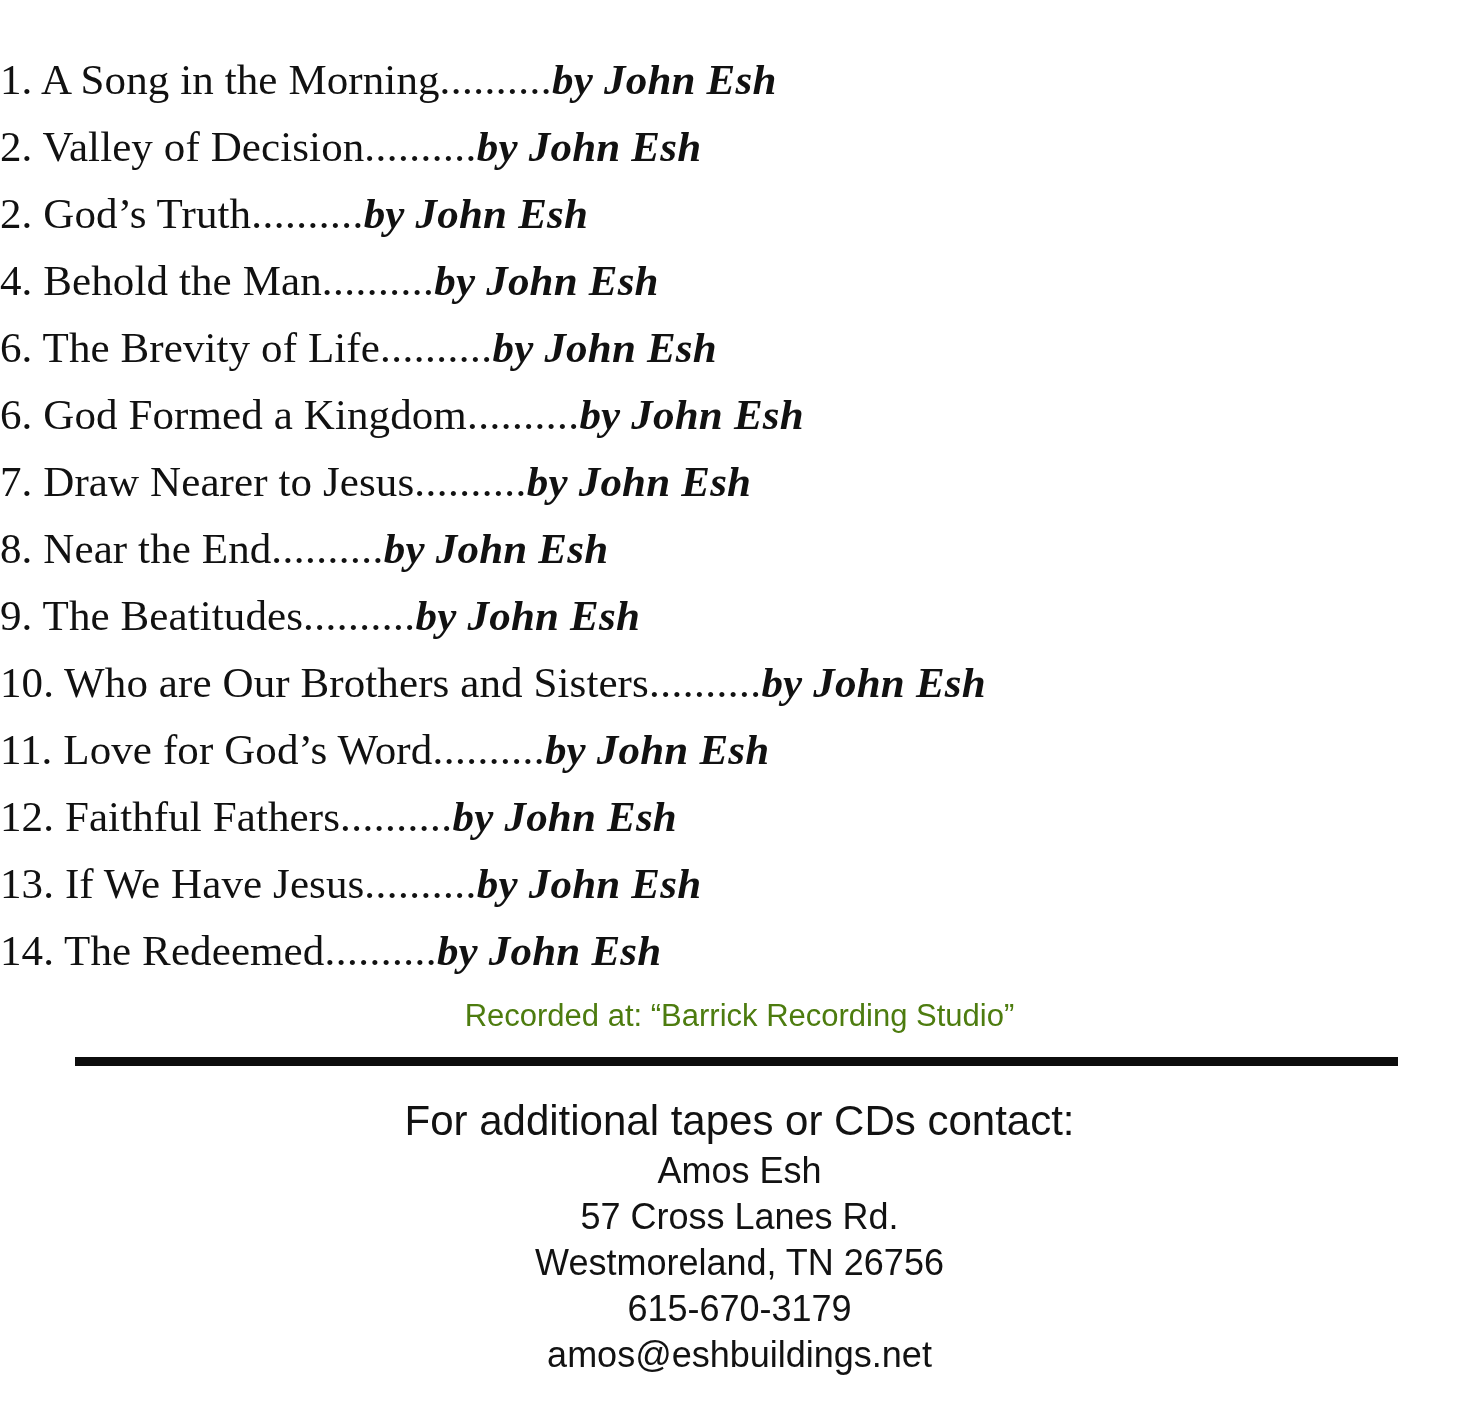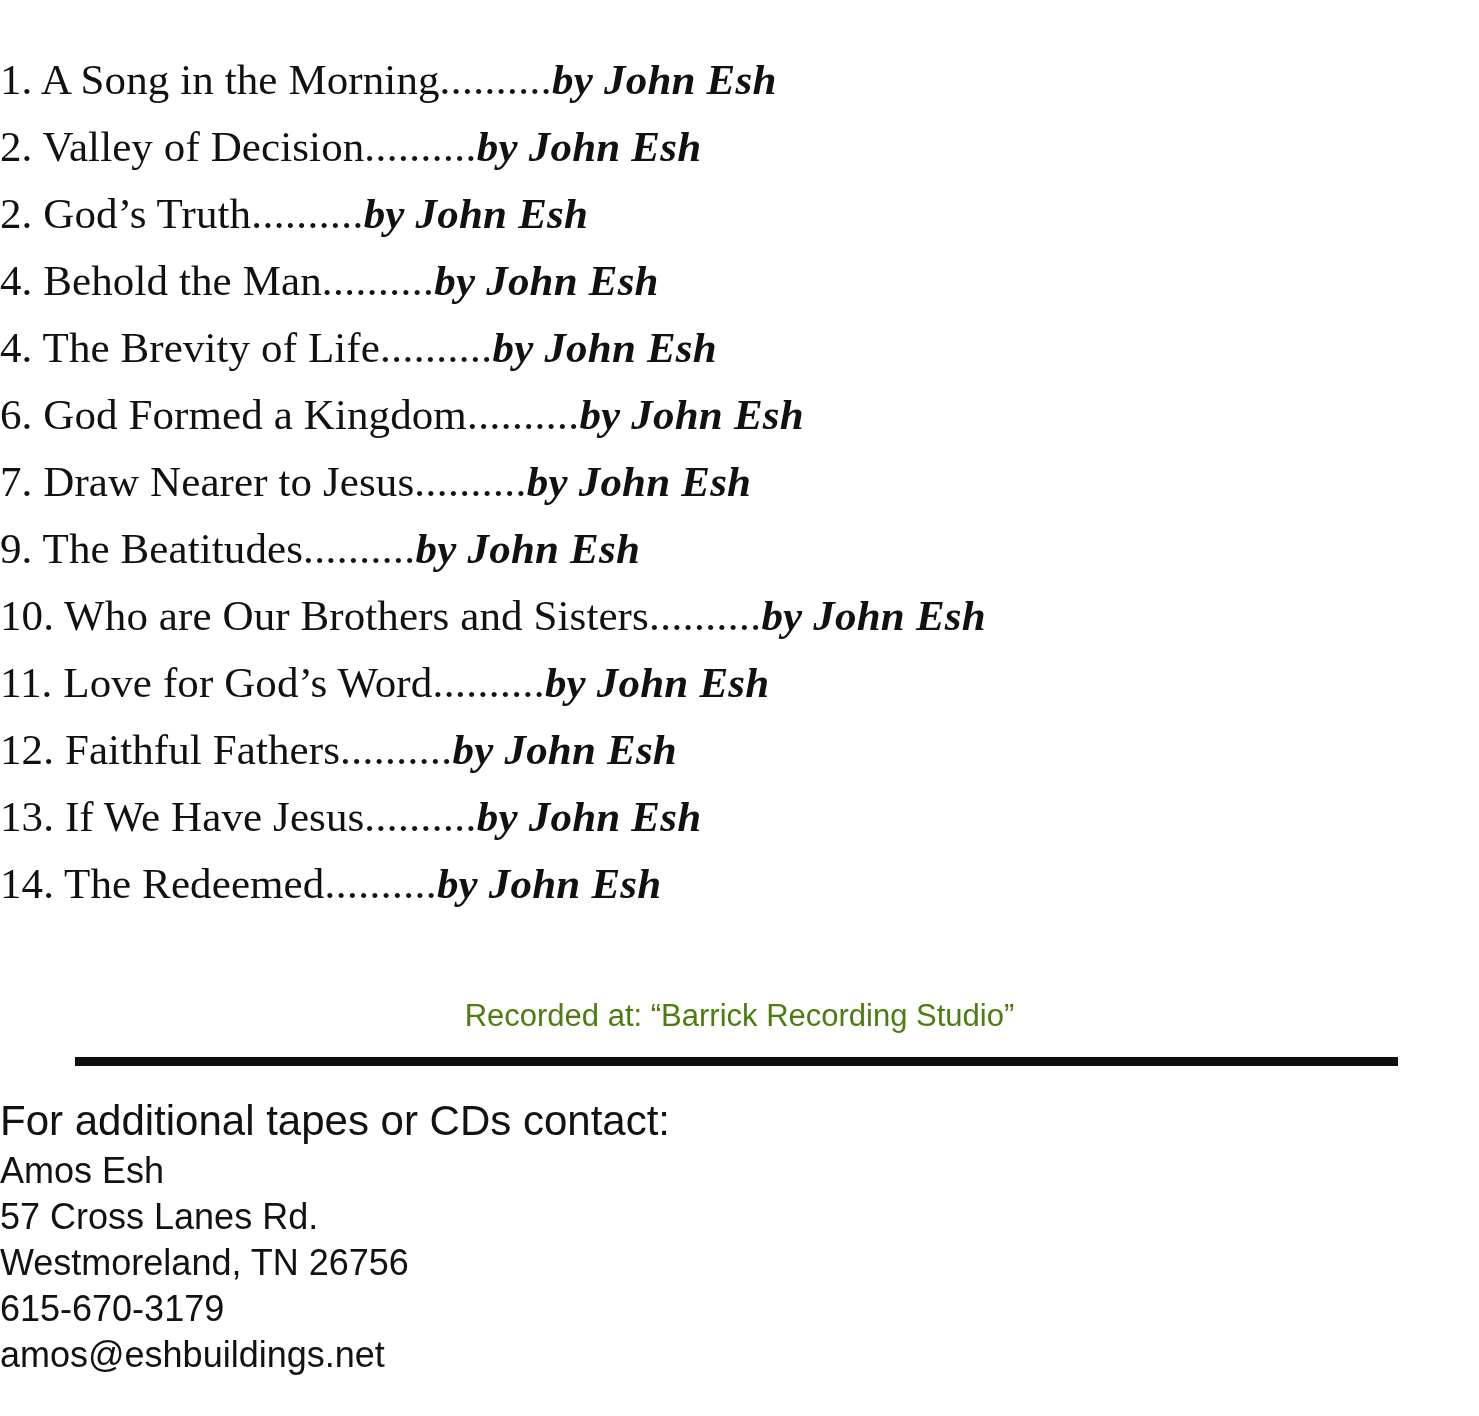--- a/index.html
+++ b/index.html
@@ -73,21 +73,21 @@
     height: 9px;
     background: #0d0d0d;
   }
 
   
   .contact-block {
     position: absolute;
     top: 1094px;
     left: 0;
     width: 1479px;
-    text-align: left;
+    text-align: center;
     font-family: "Liberation Sans", "DejaVu Sans", sans-serif;
     color: #121212;
   }
 
   .contact-heading {
     font-size: 42px;
     line-height: 54px;
     white-space: nowrap;
   }
 
@@ -100,23 +100,24 @@
 </head>
 <body>
 
 <div id="page">
 
   <div class="tracklist">
       <div class="track-line"><span class="track-title">1. A Song in the Morning</span><span class="track-dots">..........</span><span class="track-by">by John Esh</span></div>
       <div class="track-line"><span class="track-title">2. Valley of Decision</span><span class="track-dots">..........</span><span class="track-by">by John Esh</span></div>
       <div class="track-line"><span class="track-title">2. God’s Truth</span><span class="track-dots">..........</span><span class="track-by">by John Esh</span></div>
       <div class="track-line"><span class="track-title">4. Behold the Man</span><span class="track-dots">..........</span><span class="track-by">by John Esh</span></div>
-      <div class="track-line"><span class="track-title">4. The Brevity of Life</span><span class="track-dots">..........</span><span class="track-by">by John Esh</span></div>
+      <div class="track-line"><span class="track-title">6. The Brevity of Life</span><span class="track-dots">..........</span><span class="track-by">by John Esh</span></div>
       <div class="track-line"><span class="track-title">6. God Formed a Kingdom</span><span class="track-dots">..........</span><span class="track-by">by John Esh</span></div>
       <div class="track-line"><span class="track-title">7. Draw Nearer to Jesus</span><span class="track-dots">..........</span><span class="track-by">by John Esh</span></div>
+      <div class="track-line"><span class="track-title">8. Near the End</span><span class="track-dots">..........</span><span class="track-by">by John Esh</span></div>
       <div class="track-line"><span class="track-title">9. The Beatitudes</span><span class="track-dots">..........</span><span class="track-by">by John Esh</span></div>
       <div class="track-line"><span class="track-title">10. Who are Our Brothers and Sisters</span><span class="track-dots">..........</span><span class="track-by">by John Esh</span></div>
       <div class="track-line"><span class="track-title">11. Love for God’s Word</span><span class="track-dots">..........</span><span class="track-by">by John Esh</span></div>
       <div class="track-line"><span class="track-title">12. Faithful Fathers</span><span class="track-dots">..........</span><span class="track-by">by John Esh</span></div>
       <div class="track-line"><span class="track-title">13. If We Have Jesus</span><span class="track-dots">..........</span><span class="track-by">by John Esh</span></div>
       <div class="track-line"><span class="track-title">14. The Redeemed</span><span class="track-dots">..........</span><span class="track-by">by John Esh</span></div>
     </div>
 
   <div class="studio-credit">Recorded at: “Barrick Recording Studio”</div>
 

